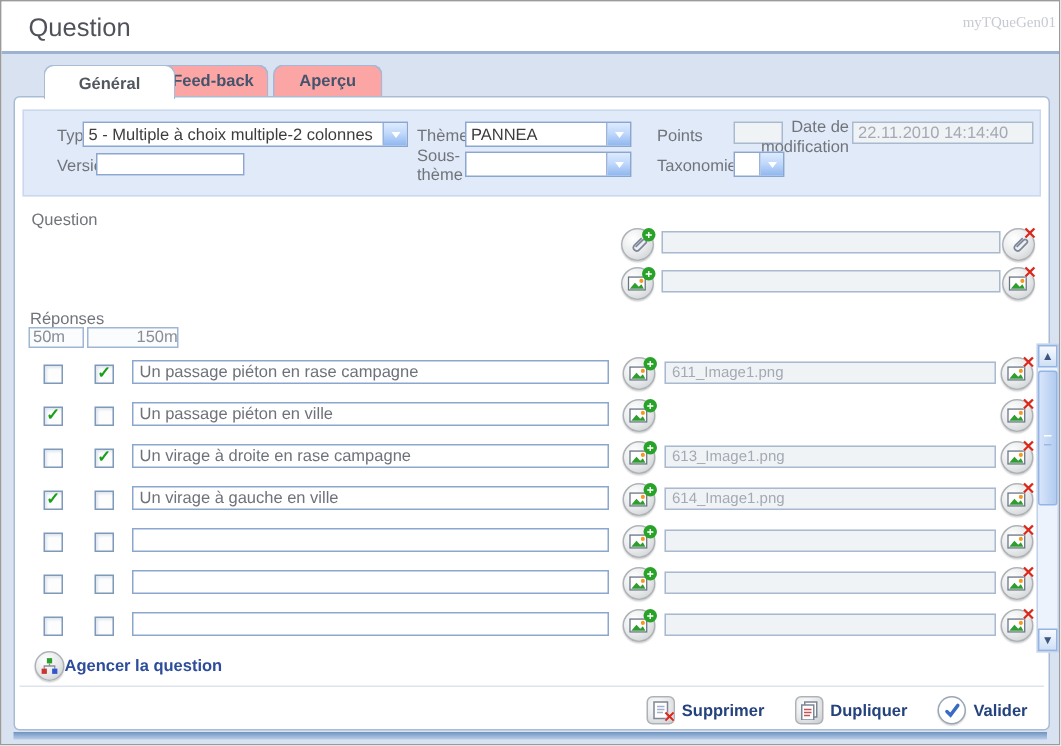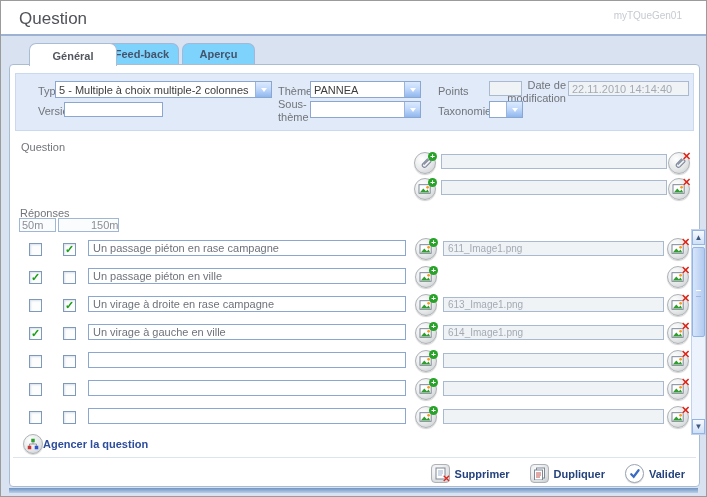--- a/index.html
+++ b/index.html
@@ -5,28 +5,28 @@
   * { margin:0; padding:0; box-sizing:border-box; }
   body { font-family:"Liberation Sans", sans-serif; background:#fff; }
   .app {
     position:relative; width:707px; height:497px;
     border:1px solid #9b9b9b; background:#fff; overflow:hidden;
     font-size:11px; color:#444;
   }
   
   .hdr { position:absolute; left:0; top:0; right:0; height:33px; background:#fff; }
   .title { position:absolute; left:18px; top:8px; font-size:17px; color:#505259; }
-  .watermark { position:absolute; right:24px; top:9px; font-size:10px; color:#c6cad2; }
+  .watermark { position:absolute; right:2px; top:9px; font-size:10px; color:#c6cad2;font-family:Liberation Serif, serif; }
   .hdr-line { position:absolute; left:0; top:33px; right:0; height:2px; background:#9db1d3; }
   .content-bg { position:absolute; left:0; top:35px; right:0; bottom:0; background:#d8e2f1; }
 
   
   .tab { position:absolute; height:21px; top:42px; border-radius:7px 7px 0 0;
          text-align:center; font-weight:bold; font-size:11px; line-height:21px; cursor:default; }
-  .tab.inactive { background:#7dd3fc; color:#44546d; border:1px solid #a3b7d8; border-bottom:none; }
+  .tab.inactive { background:#fca5a5; color:#44546d; border:1px solid #a3b7d8; border-bottom:none; }
   .tab.active   { background:#fff; color:#52565e; border:1px solid #a9bcd6; border-bottom:none;
                   height:23px; line-height:24px; z-index:3; }
 
   
   .panel { position:absolute; left:8px; top:63px; width:691px; height:423px;
            background:#fff; border:1px solid #a9bcd6; border-radius:4px; z-index:2; }
 
   
   .band { position:absolute; left:5px; top:8px; right:5px; height:58px;
           background:#e1eaf8; border:1px solid #cbd9ee; }

